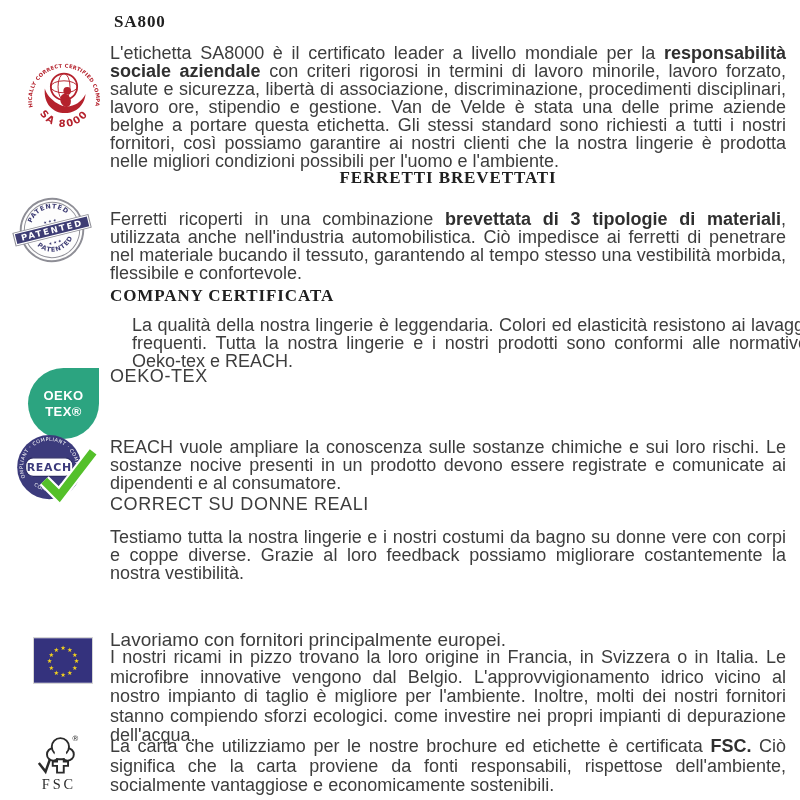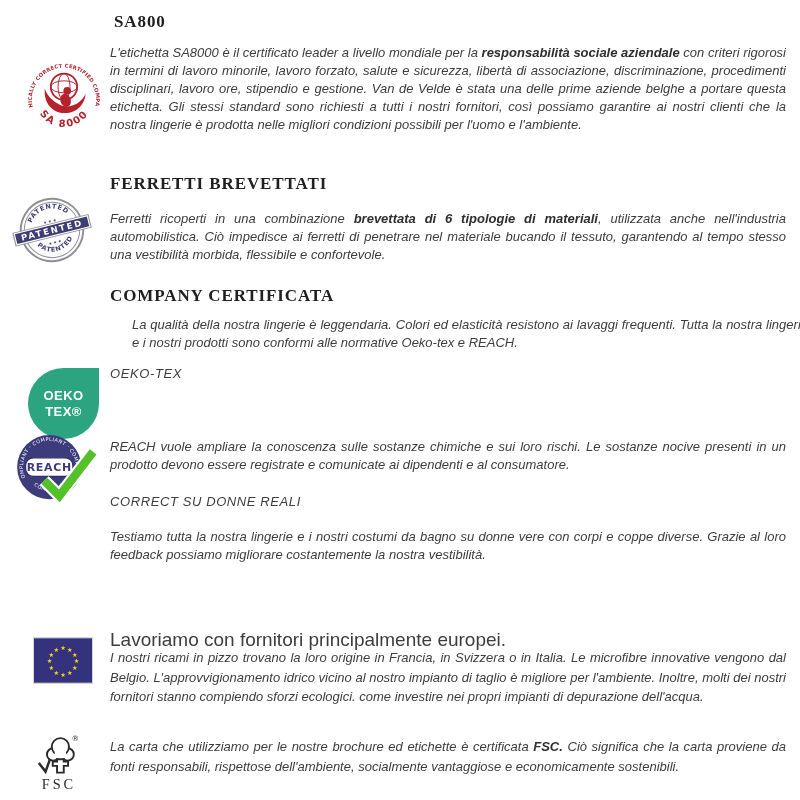--- a/index.html
+++ b/index.html
@@ -5,24 +5,24 @@
   html,body{margin:0;padding:0;background:#ffffff;}
   #page{
     position:relative;width:800px;height:800px;background:#ffffff;overflow:hidden;
     font-family:"Liberation Sans","DejaVu Sans",sans-serif;color:#3d3d3d;
   }
   .txt{position:absolute;left:110px;width:676px;}
   .heading{
     font-size:17px;font-weight:600;letter-spacing:.9px;color:#202020;font-family:Liberation Serif, serif;
   }
   .sublabel{
-    font-size:13px;letter-spacing:.6px;color:#3d3d3d;font-style:italic;
+    font-size:18px;letter-spacing:.6px;color:#3d3d3d;
   }
   .para{
-    font-size:13px;line-height:18px;text-align:justify;color:#3d3d3d;font-style:italic;
+    font-size:18px;line-height:18px;text-align:justify;color:#3d3d3d;
   }
   .para b{font-weight:700;color:#2f2f2f;}
   .para.loose{line-height:19.5px;}
   .intro-line{font-size:19px;color:#3d3d3d;}
   .icon{position:absolute;}
   
   .oeko-badge{
     width:71px;height:71px;background:#2ca480;
     border-radius:50% 0 50% 50%;
     display:flex;flex-direction:column;align-items:center;justify-content:center;
@@ -84,22 +84,22 @@
         <rect x="3" y="40.3" width="94" height="14" stroke="#ffffff" stroke-width="1.4" fill="#3e3d74"></rect>
         <text x="50" y="51" font-size="10.5" font-weight="bold" letter-spacing="2.4" text-anchor="middle" fill="#ffffff">PATENTED</text>
         <text x="50" y="64.5" font-size="5" text-anchor="middle" fill="#3e3d74">★ ★ ★</text>
         <text font-size="8" font-weight="bold" letter-spacing="1" fill="#3e3d74">
           <textPath href="#pat-bottom-arc" startOffset="50%" text-anchor="middle">PATENTED</textPath>
         </text>
       </g>
     </svg>
   </div>
 
-  <div class="txt heading" style="top:174px;">FERRETTI BREVETTATI</div>
-  <div class="txt para" style="top:210px;"><span>Ferretti ricoperti in una combinazione </span><b>brevettata di 6 tipologie di materiali</b><span>, utilizzata anche nell'industria automobilistica. Ciò impedisce ai ferretti di penetrare nel materiale bucando il tessuto, garantendo al tempo stesso una vestibilità morbida, flessibile e confortevole.</span></div>
+  <div class="txt heading" style="top:168px;text-align:center;">FERRETTI BREVETTATI</div>
+  <div class="txt para" style="top:210px;"><span>Ferretti ricoperti in una combinazione </span><b>brevettata di 3 tipologie di materiali</b><span>, utilizzata anche nell'industria automobilistica. Ciò impedisce ai ferretti di penetrare nel materiale bucando il tessuto, garantendo al tempo stesso una vestibilità morbida, flessibile e confortevole.</span></div>
 
   <div class="txt heading" style="top:286px;">COMPANY CERTIFICATA</div>
   <div class="txt para" style="top:316px;margin-left:22px;"><span>La qualità della nostra lingerie è leggendaria. Colori ed elasticità resistono ai lavaggi frequenti. Tutta la nostra lingerie e i nostri prodotti sono conformi alle normative Oeko-tex e REACH.</span></div>
 
   <div class="icon" style="left:28px;top:368px;">
     <div class="oeko-badge">
       <span>OEKO</span>
       <span>TEX®</span>
     </div>
   </div>

